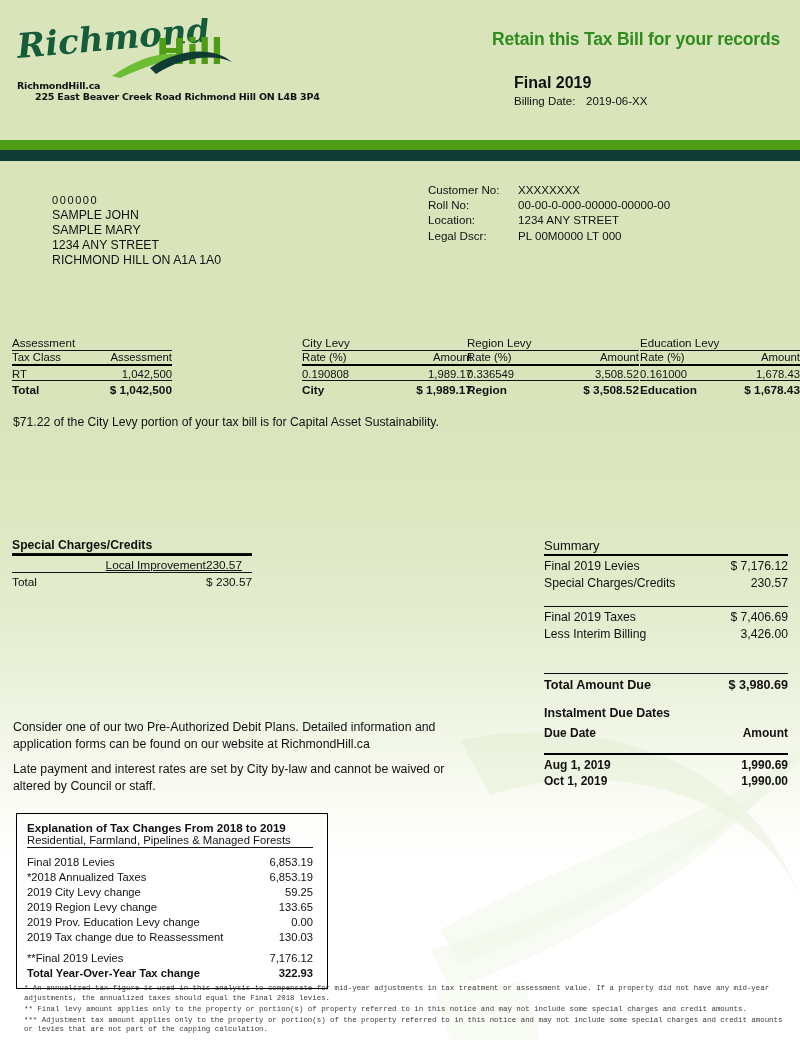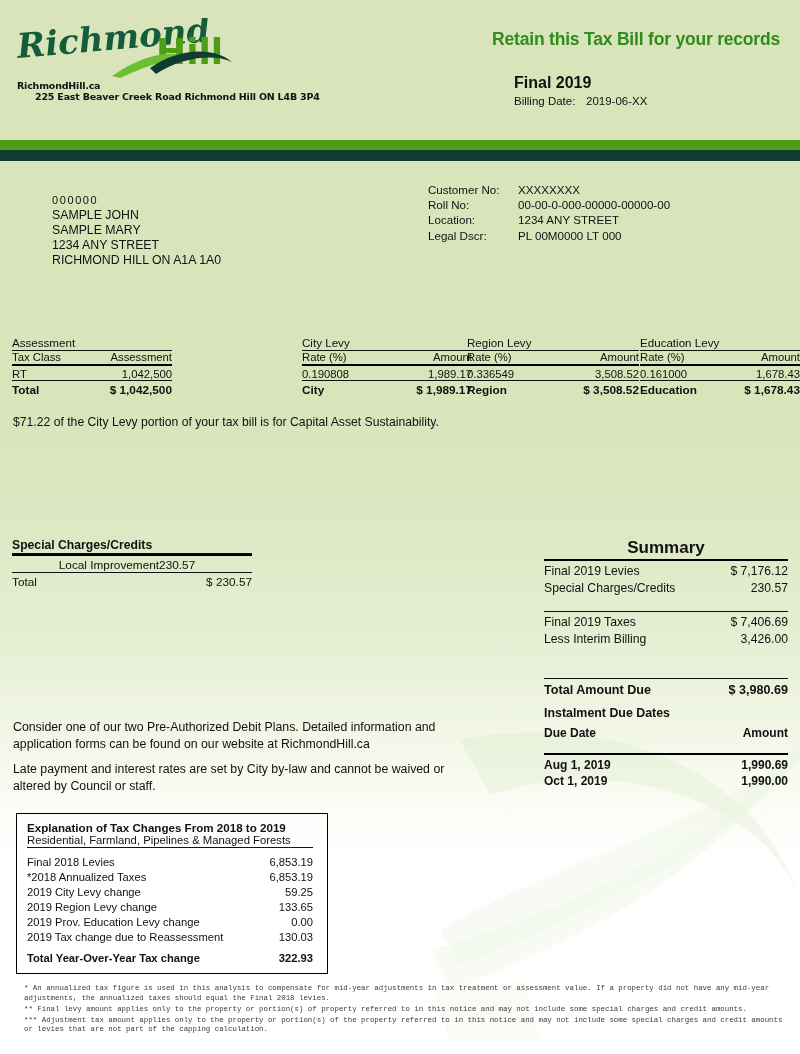--- a/index.html
+++ b/index.html
@@ -67,28 +67,28 @@
   .g2{left:290px;width:170px;}
   .g3{left:455px;width:172px;}
   .g4{left:628px;width:160px;}
 
   .capital-note{position:absolute;left:13px;top:415px;font-size:12.2px;color:#111;}
 
   
   .spec{position:absolute;left:12px;top:538px;width:240px;font-size:11.8px;color:#111;}
   .spec .cap{font-weight:bold;font-size:12.2px;border-bottom:1px solid #111;padding-bottom:1px;}
   .spec .thick{border-bottom:2.4px solid #000;height:0;margin-bottom:2px;}
-  .spec .row{display:flex;justify-content:center;border-bottom:1px solid #111;}
+  .spec .row{display:flex;justify-content:flex-end;border-bottom:1px solid #111;text-decoration:underline;}
   .spec .row span:last-child{padding-right:10px;}
   .spec .tot{display:flex;justify-content:space-between;padding-top:2px;}
   .spec .tot span:last-child{padding-right:0px;}
 
   
   .summary{position:absolute;left:544px;top:538px;width:244px;font-size:12.2px;color:#111;}
-  .summary .cap{font-weight:bold;font-size:17px;text-align:center;}
+  .summary .cap{font-weight:normal;font-size:13px;}
   .summary .thick{border-bottom:2.4px solid #000;height:0;margin:1px 0 2px;}
   .summary .thin{border-bottom:1.3px solid #111;height:0;margin:1px 0 2px;}
   .summary .row{display:flex;justify-content:space-between;line-height:16.5px;}
   .summary .gap{height:14px;}
   .summary .tot{display:flex;justify-content:space-between;font-weight:bold;font-size:12.6px;line-height:18px;}
 
   
   .inst{position:absolute;left:544px;top:706px;width:244px;font-size:12px;color:#111;}
   .inst .cap{font-weight:bold;font-size:12.4px;padding-bottom:6px;}
   .inst .hdr{display:flex;justify-content:space-between;font-weight:bold;border-bottom:2.2px solid #000;padding-bottom:13px;margin-bottom:3px;}
@@ -318,20 +318,24 @@
     </div>
     <div class="row">
       <span>2019 Prov. Education Levy change</span>
       <span>0.00</span>
     </div>
     <div class="row">
       <span>2019 Tax change due to Reassessment</span>
       <span>130.03</span>
     </div>
     <div class="gap"></div>
+    <div class="row">
+      <span>**Final 2019 Levies</span>
+      <span>7,176.12</span>
+    </div>
     <div class="row b">
       <span>Total Year-Over-Year Tax change</span>
       <span>322.93</span>
     </div>
   </div>
 
   <div class="fn">
     <p>* An annualized tax figure is used in this analysis to compensate for mid-year adjustments in tax treatment or assessment value.  If a property did not have any mid-year adjustments, the annualized taxes should equal the Final 2018 levies.</p>
     <p>** Final levy amount applies only to the property or portion(s) of property referred to in this notice and may not include some special charges and credit amounts.</p>
     <p>*** Adjustment tax amount applies only to the property or portion(s) of the property referred to in this notice and may not include some special charges and credit amounts or levies that are not part of the capping calculation.</p>

